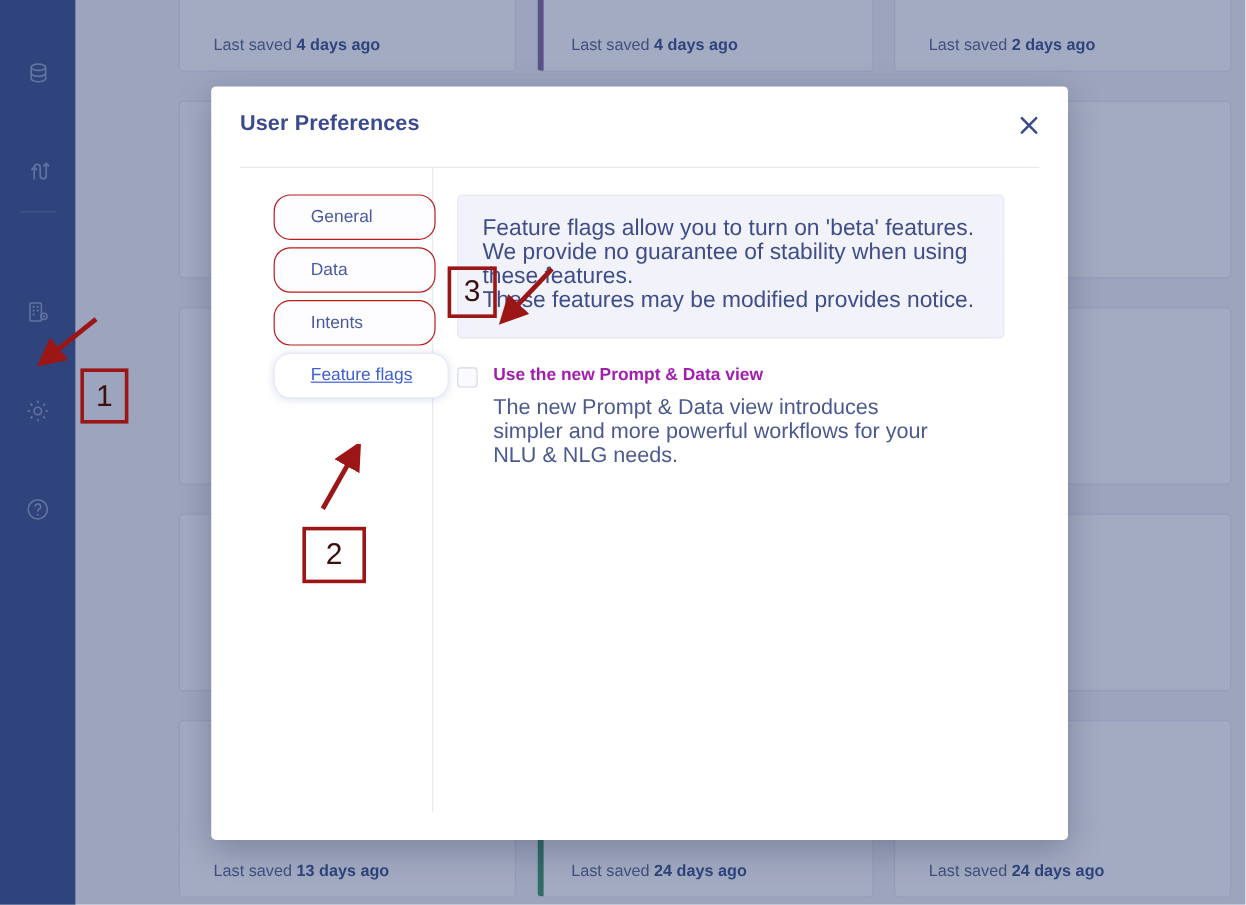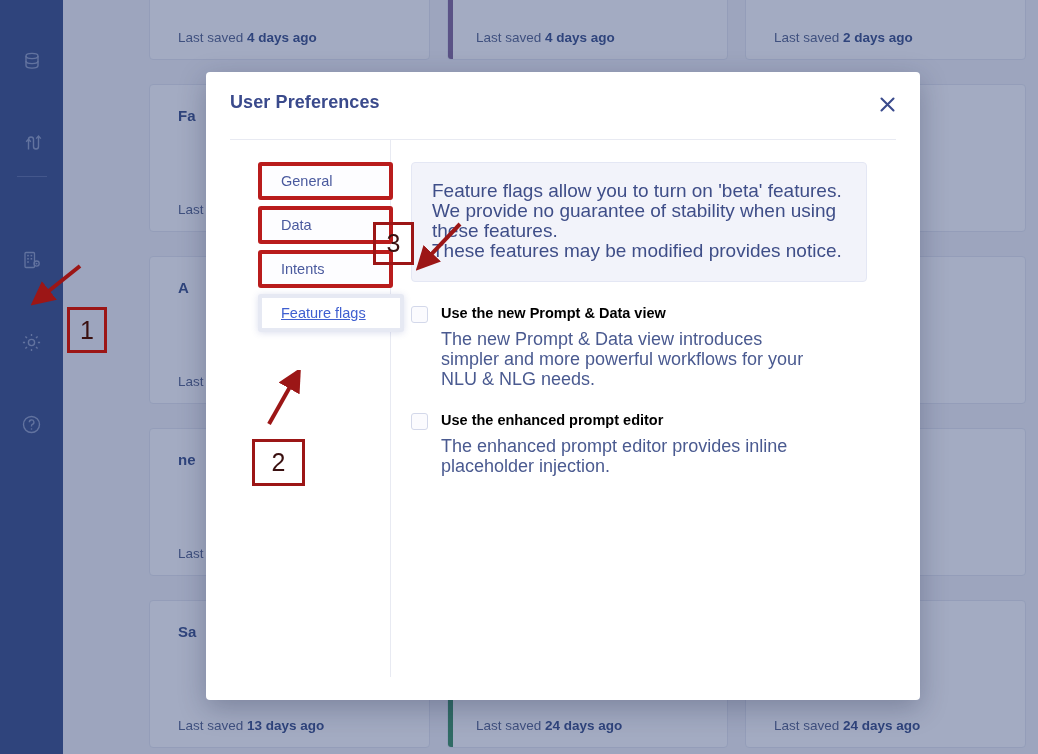--- a/index.html
+++ b/index.html
@@ -54,21 +54,21 @@
   .card-saved b { color: #2c4480; }
 
   
   .overlay {
     position: absolute; inset: 0;
     background: rgba(52, 68, 120, 0.45);
   }
 
   
   .modal {
-    position: absolute; left: 206px; top: 72px;
+    position: absolute; left: 176px; top: 72px;
     width: 714px; height: 628px;
     background: #ffffff; border-radius: 4px;
     box-shadow: 0 8px 28px rgba(20,30,60,.28);
     overflow: hidden;
   }
   .modal-title {
     position: absolute; left: 24px; top: 20px;
     font-size: 18px; font-weight: bold; color: #3a4a8c;
     letter-spacing: .1px;
   }
@@ -86,24 +86,24 @@
     position: absolute; left: 184px; top: 67px; width: 1px; height: 538px;
     background: #e8eaf2;
   }
 
   .tabs {
     position: absolute; left: 52px; top: 90px; width: 135px;
   }
   .tab {
     position: relative;
     height: 38px; margin-bottom: 6px;
-    border: 4px solid #b91c1c; border-radius: 3px;
+    border: 1px solid #b91c1c; border-radius: 14px;
     background: #fdfdff;
     display: flex; align-items: center;
-    padding-left: 19px;
+    padding-left: 30px;
     font-size: 14.5px; color: #4a5a9e;
     cursor: pointer;
   }
   .tab.active {
     background: #ffffff;
     width: 146px;
     border-color: #e6e9f3;
     color: #3f5fd0;
     box-shadow: 0 1px 7px rgba(60,80,160,.18);
     z-index: 3;
@@ -120,21 +120,21 @@
   }
 
   .flag { margin-top: 22px; display: flex; align-items: flex-start; }
   .flag-box {
     width: 17px; height: 17px; flex: 0 0 17px;
     border: 1px solid #d3d8ea; border-radius: 3px;
     background: #fbfbfe; margin-top: 2px; cursor: pointer;
   }
   .flag-texts { margin-left: 13px; }
   .flag-label {
-    font-size: 14.5px; font-weight: bold; color: #000000; line-height: 19px;
+    font-size: 14.5px; font-weight: bold; color: #a21caf; line-height: 19px;
   }
   .flag-desc {
     margin-top: 6px; font-size: 18px; color: #4a5a90; line-height: 20px;
     max-width: 380px;
   }
 
   
   .annot-box {
     position: absolute;
     border: 3px solid #9c1616; background: transparent;
@@ -319,27 +319,20 @@
       </div>
 
       <div class="flag">
         <div class="flag-box"></div>
         <div class="flag-texts">
           <div class="flag-label">Use the new Prompt &amp; Data view</div>
           <div class="flag-desc">The new Prompt &amp; Data view introduces simpler and more powerful workflows for your NLU &amp; NLG needs.</div>
         </div>
       </div>
 
-      <div class="flag">
-        <div class="flag-box"></div>
-        <div class="flag-texts">
-          <div class="flag-label">Use the enhanced prompt editor</div>
-          <div class="flag-desc">The enhanced prompt editor provides inline placeholder injection.</div>
-        </div>
-      </div>
     </div>
   </div>
 
   <svg class="annot-arrow" style="left:28px; top:260px; width:60px; height:50px;" viewBox="0 0 60 50">
     <defs>
       <marker id="ah1" markerWidth="6" markerHeight="6" refX="3" refY="3" orient="auto">
         <path d="M0,0 L6,3 L0,6 z" fill="#9c1616"></path>
       </marker>
     </defs>
     <line x1="52" y1="6" x2="12" y2="38" stroke="#9c1616" stroke-width="4" marker-end="url(#ah1)"></line>

